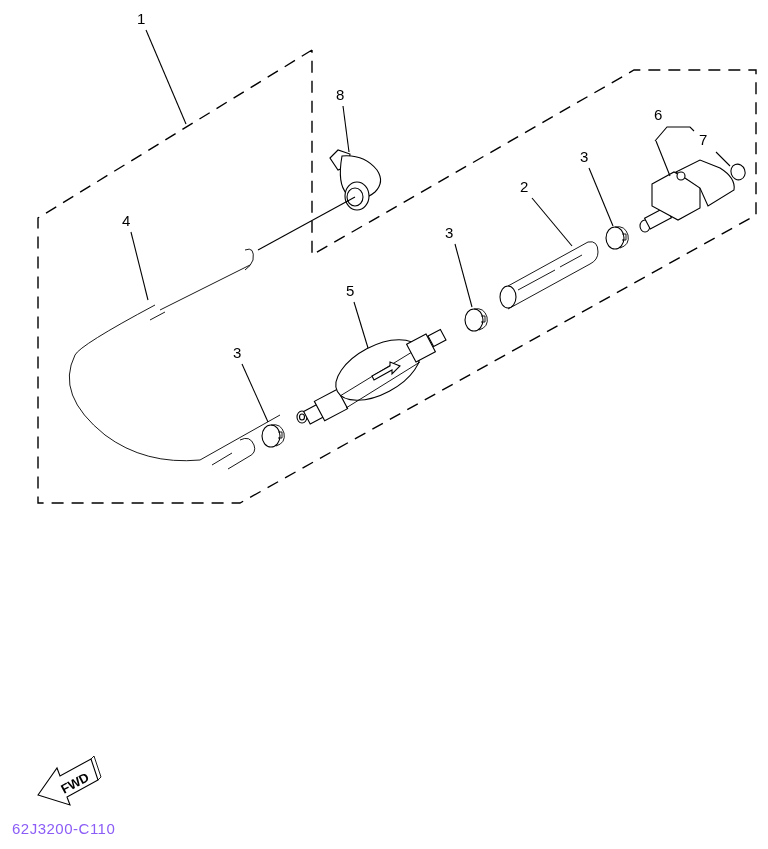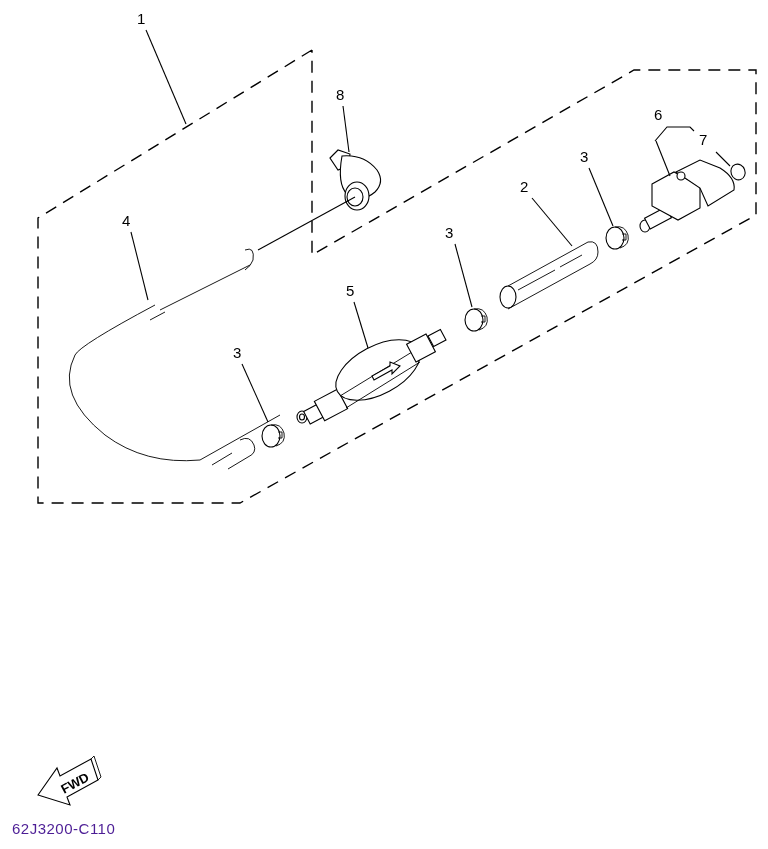--- a/index.html
+++ b/index.html
@@ -4,21 +4,21 @@
 <style>
   html, body { margin: 0; padding: 0; background: #ffffff; }
   body { width: 768px; height: 849px; position: relative; overflow: hidden;
          font-family: "Liberation Sans", sans-serif; }
   #diagram { position: absolute; left: 0; top: 0; width: 768px; height: 849px; }
   .dash { fill: none; stroke: #000; stroke-width: 1.4; stroke-dasharray: 12 8; }
   .ln { fill: none; stroke: #000; stroke-width: 1.1; }
   .part { fill: #fff; stroke: #000; stroke-width: 1.1; }
   .thin { fill: none; stroke: #000; stroke-width: 0.9; }
   .label { font-family: "Liberation Sans", sans-serif; font-size: 15px; fill: #000; }
-  .code { position: absolute; left: 12px; top: 820px; font-size: 15px; color: #4c1d95;
+  .code { position: absolute; left: 12px; top: 820px; font-size: 15px; color: #8b5cf6;
           font-family: "Liberation Sans", sans-serif; letter-spacing: 0.5px; }
   .fwd-text { font-family: "Liberation Sans", sans-serif; font-weight: bold; font-size: 13px; fill: #000; }
 </style>
 </head>
 <body>
 
 <svg id="diagram" viewBox="0 0 768 849" xmlns="http://www.w3.org/2000/svg">
 
   <g>
     <polyline class="dash" points="312,50 38,218 38,503 240,503 756,215 756,70 634,70 312,255 312,50"></polyline>

